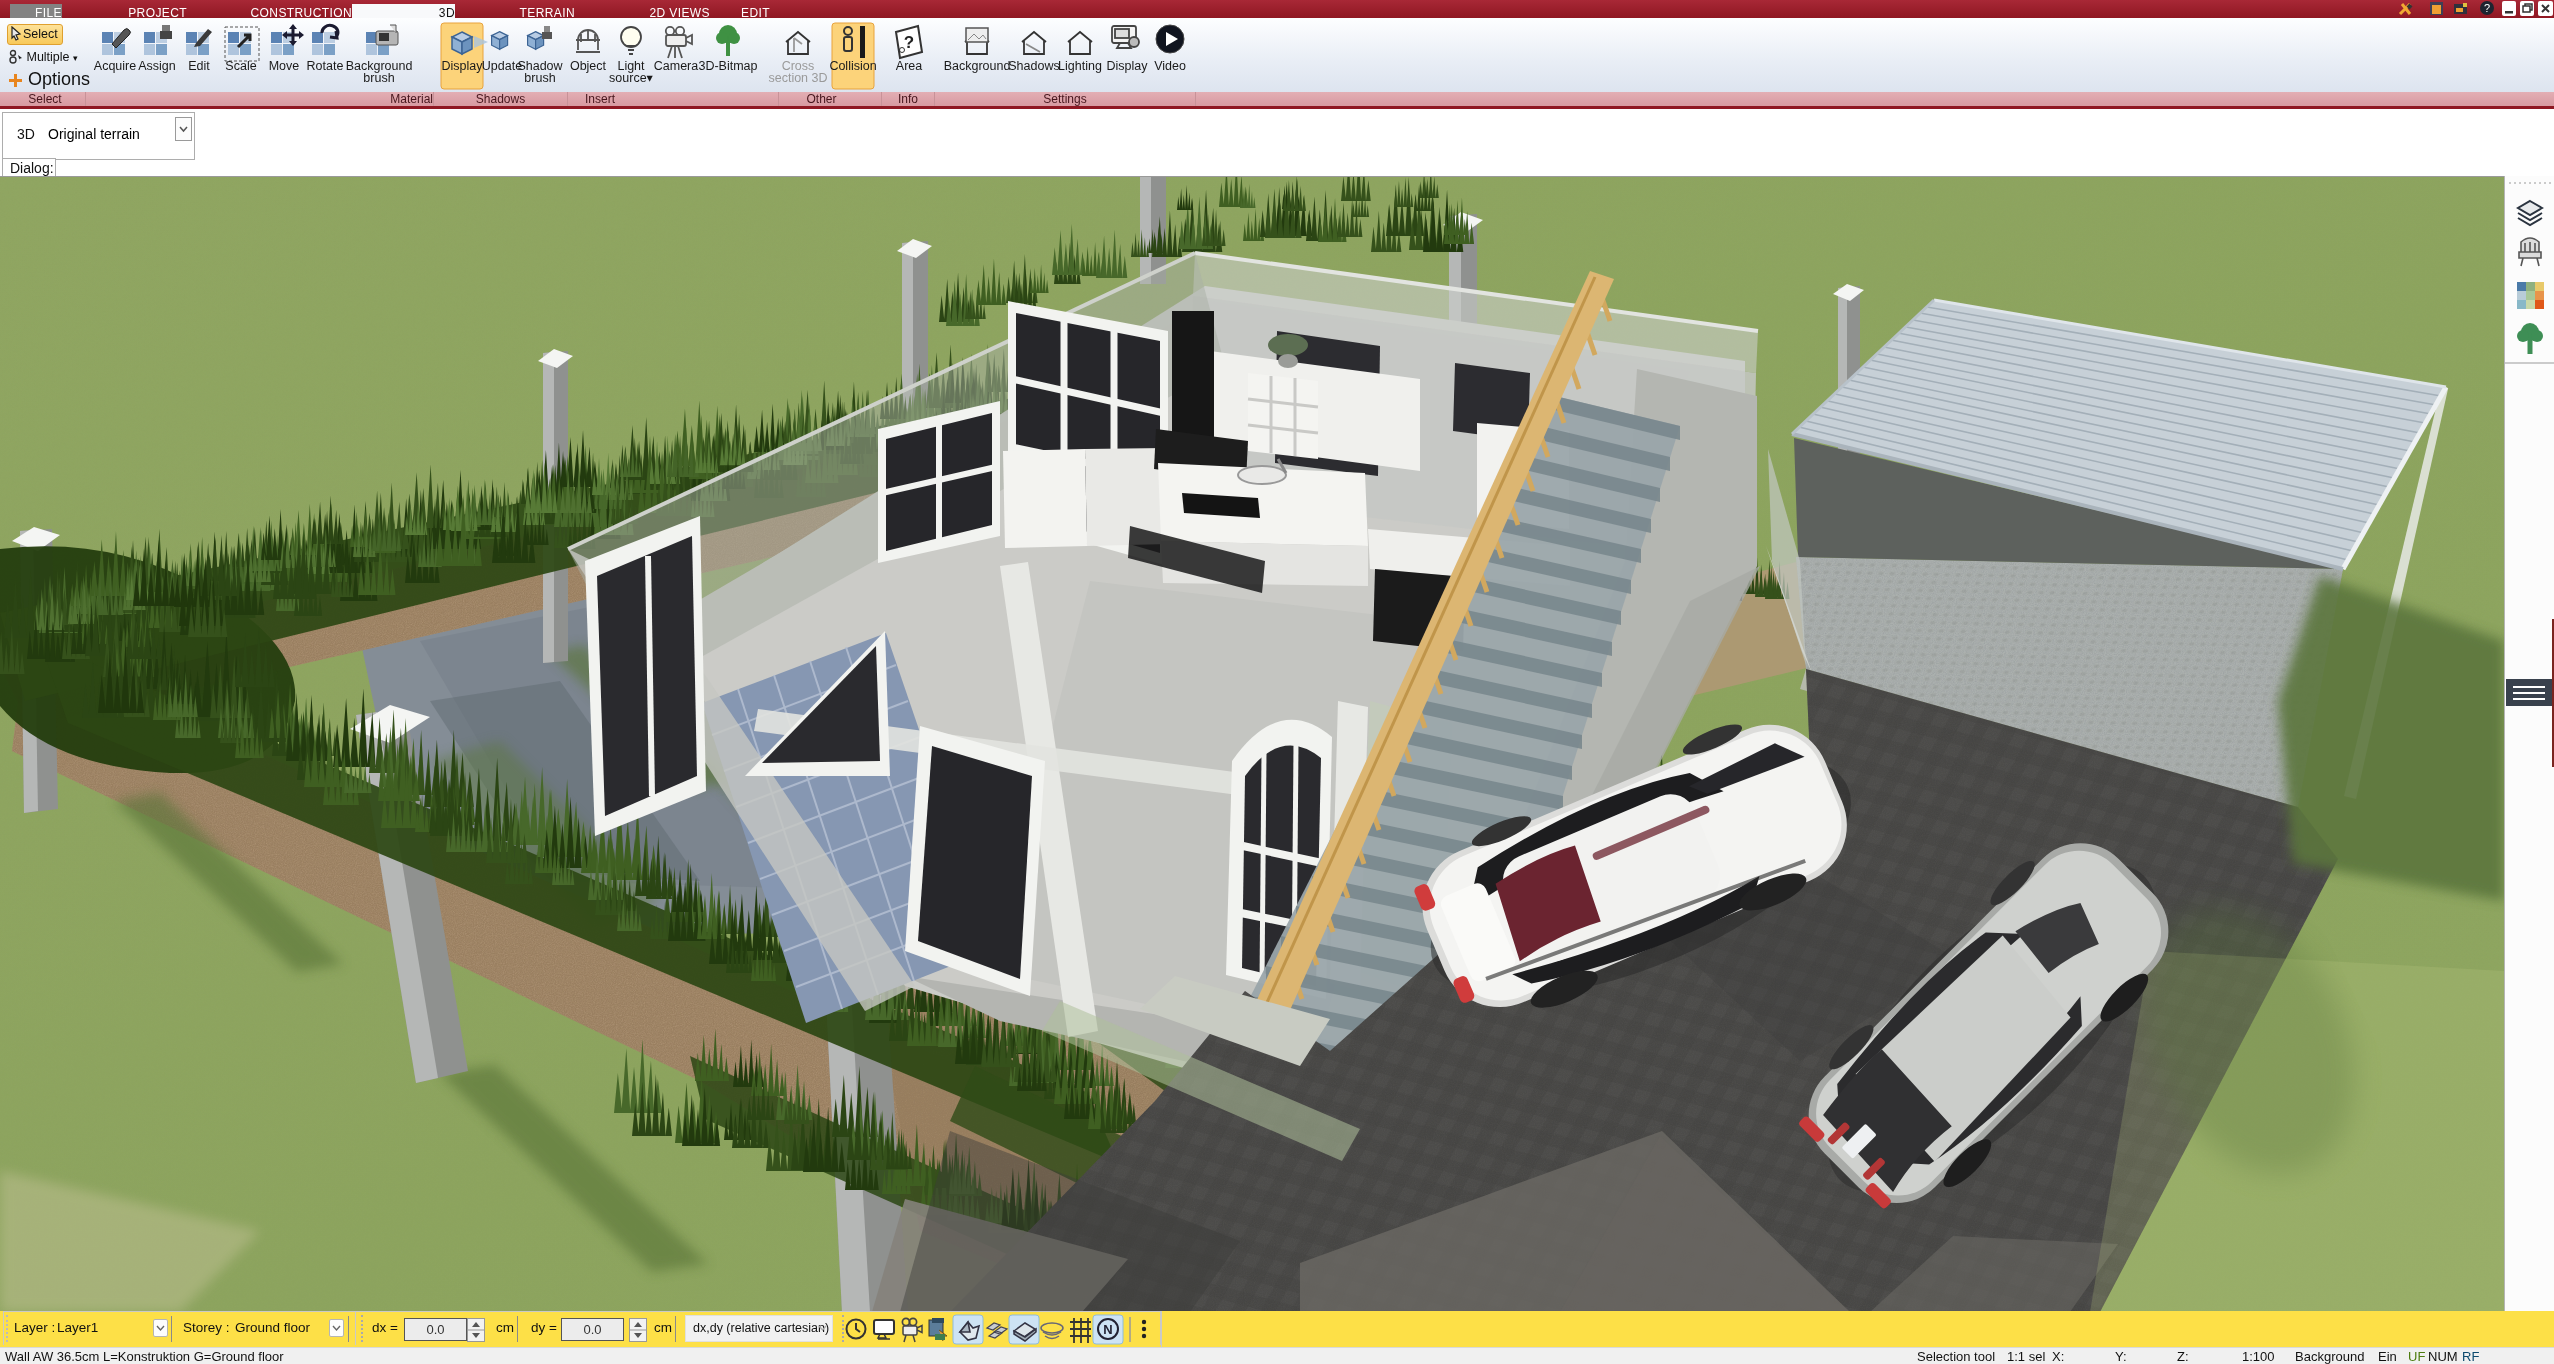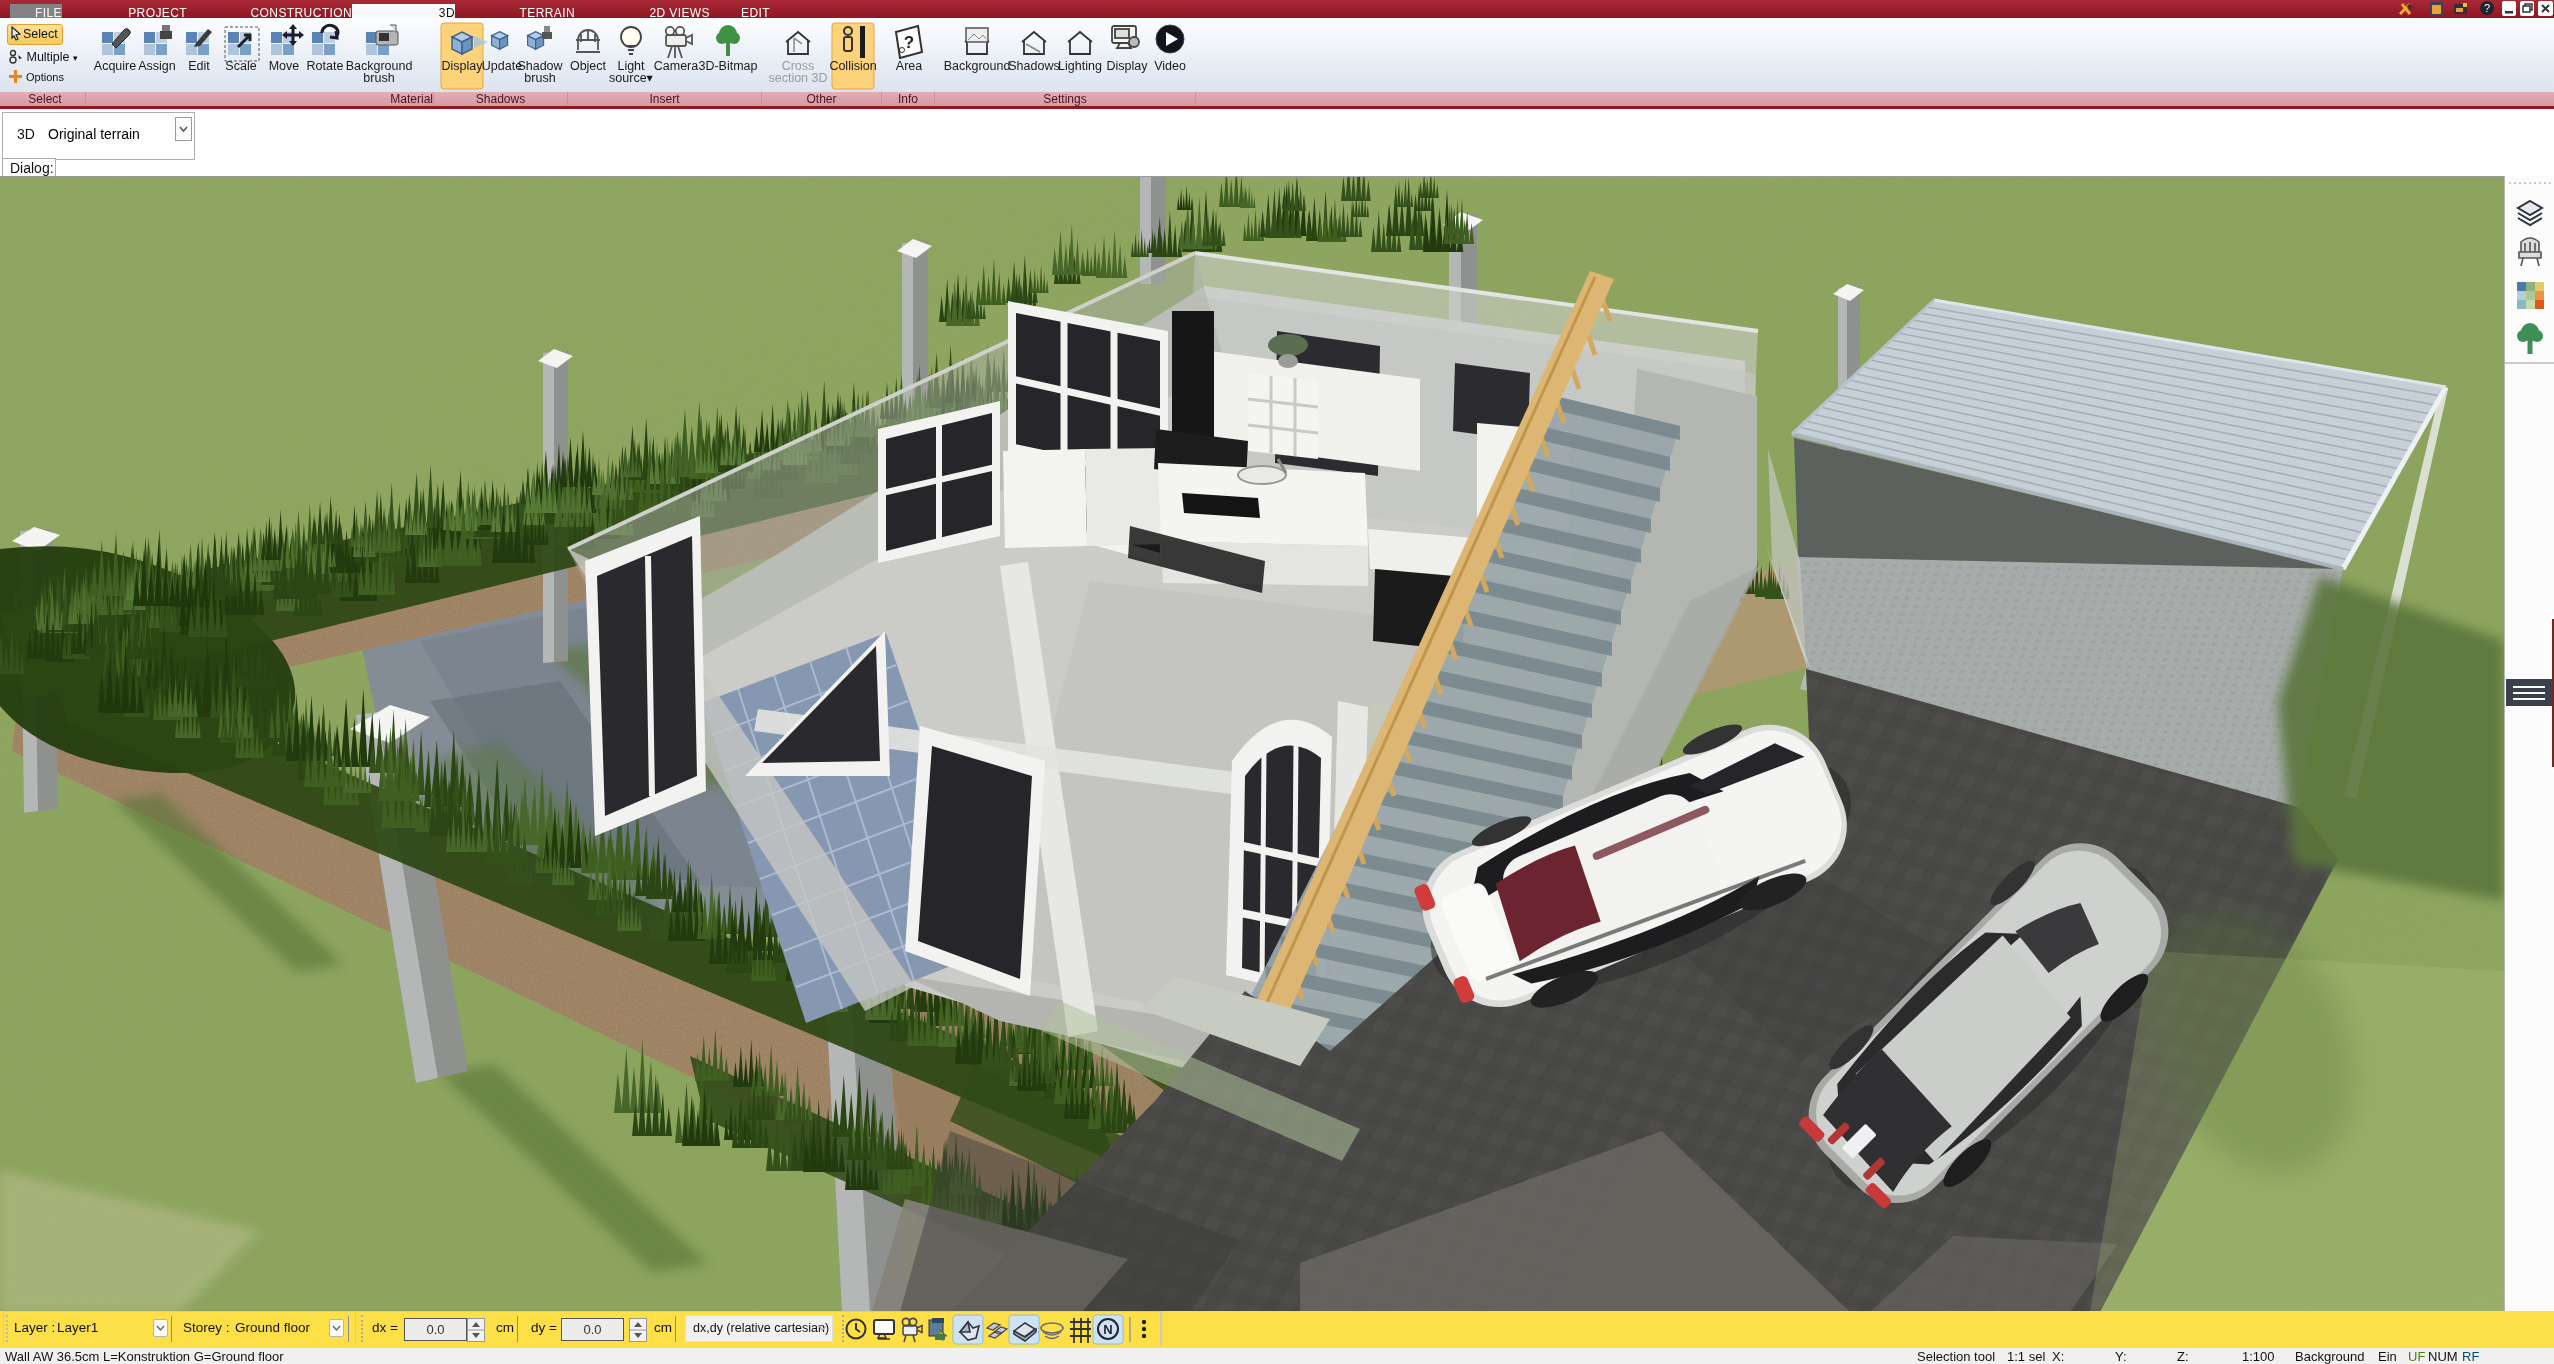--- a/index.html
+++ b/index.html
@@ -65,21 +65,21 @@
  <div class="abs" style="left:7px;top:6px;width:56px;height:21px;background:linear-gradient(#fde29a,#f8c959);border:1px solid #dfa02f;border-radius:3px;font-size:12.5px;color:#111;line-height:19px;white-space:nowrap">
   <svg width="14" height="15" style="vertical-align:-3px;margin-left:1px">
         <path d="M3,1 L11,8 L7,9 L9,13 L7,14 L5,10 L3,12 Z" fill="#e8e8e8" stroke="#222" stroke-width="1.2"></path>
       </svg>Select</div>
  <div class="abs" style="left:8px;top:31px;font-size:12.5px;color:#111">
   <svg width="15" height="15" style="vertical-align:-3px">
         <circle cx="5" cy="4" r="2.5" fill="none" stroke="#333" stroke-width="1.4"></circle>
         <circle cx="5" cy="11" r="3" fill="none" stroke="#333" stroke-width="1.4"></circle>
         <path d="M10,6 l4,3 -3,1 1,3" fill="#222"></path>
       </svg> Multiple <span style="font-size:9px">▾</span></div>
- <div class="abs" style="left:8px;top:51px;font-size:11px;color:#111">
+ <div class="abs" style="left:8px;top:51px;font-size:18px;color:#111">
   <svg width="15" height="15" style="vertical-align:-3px">
         <path d="M6,1 h3 v5 h5 v3 h-5 v5 h-3 v-5 h-5 v-3 h5 Z" fill="#e8851e"></path>
       </svg> Options</div>
  <svg width="1240" height="92" style="position:absolute;left:0;top:0">
       <g font-family="Liberation Sans, sans-serif" transform="translate(0,-18)">
         <g>
           <g transform="translate(102,31)">
 <rect x="0" y="1" width="11" height="11" fill="#5b83b4"></rect>
             <rect x="12" y="1" width="11" height="11" fill="#a9c0da" opacity="0.75"></rect>
 <rect x="0" y="13" width="11" height="11" fill="#9fb9d6" opacity="0.8"></rect>
@@ -294,21 +294,21 @@
         </g>
         <text x="1170" y="70" font-size="12.5" fill="#1a1a1a" text-anchor="middle">Video</text>
       </g>
     </svg>
 </div>
 
 <div class="abs grplabels">
     <div style="position:absolute;left:5px;top:0;width:81px;height:14px;text-align:center;border-right:1px solid #c89298">Select</div>
     <div style="position:absolute;left:86px;top:0;width:348px;height:14px;text-align:right;border-right:1px solid #c89298">Material</div>
     <div style="position:absolute;left:434px;top:0;width:134px;height:14px;text-align:center;border-right:1px solid #c89298">Shadows</div>
-    <div style="position:absolute;left:568px;top:0;width:194px;height:14px;text-align:center;border-right:1px solid #c89298">Insert</div>
+    <div style="position:absolute;left:585px;top:0;width:194px;height:14px;text-align:left;border-right:1px solid #c89298">Insert</div>
     <div style="position:absolute;left:762px;top:0;width:120px;height:14px;text-align:center;border-right:1px solid #c89298">Other</div>
     <div style="position:absolute;left:882px;top:0;width:53px;height:14px;text-align:center;border-right:1px solid #c89298">Info</div>
     <div style="position:absolute;left:935px;top:0;width:261px;height:14px;text-align:center;border-right:1px solid #c89298">Settings</div>
   </div>
 <div class="abs" style="left:0;top:92px;width:2554px;height:14px">
     <div style="position:absolute;left:86px;top:20px;width:1px;height:72px;background:#d5c6cc"></div>
     <div style="position:absolute;left:434px;top:20px;width:1px;height:72px;background:#d5c6cc"></div>
     <div style="position:absolute;left:568px;top:20px;width:1px;height:72px;background:#d5c6cc"></div>
     <div style="position:absolute;left:762px;top:20px;width:1px;height:72px;background:#d5c6cc"></div>
     <div style="position:absolute;left:882px;top:20px;width:1px;height:72px;background:#d5c6cc"></div>

